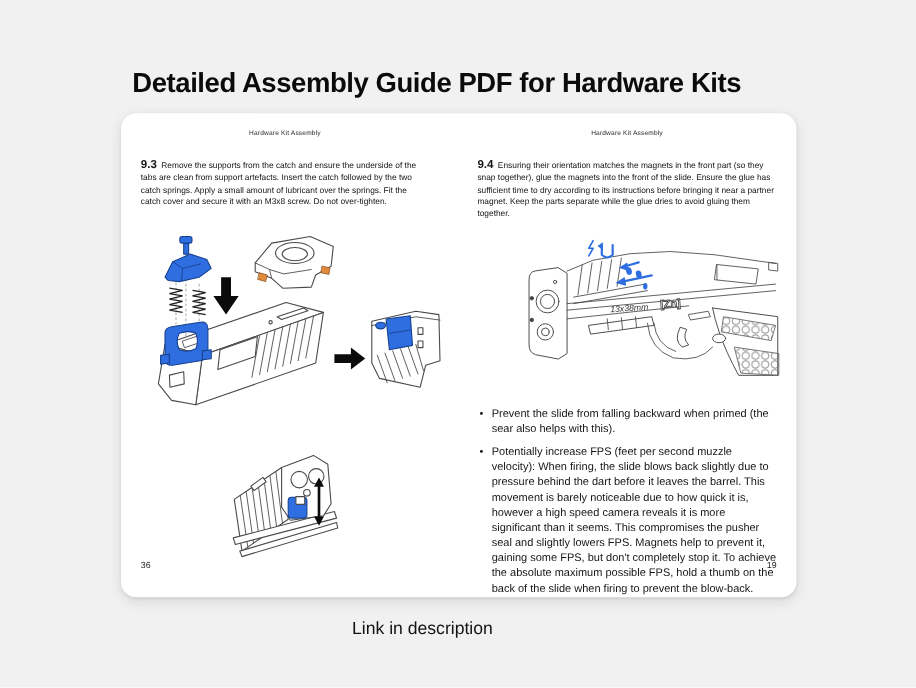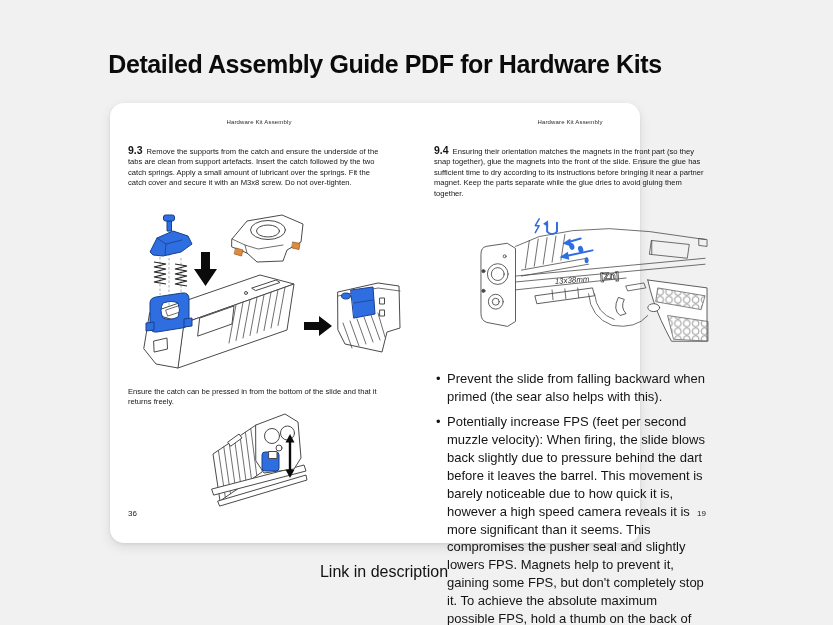--- a/index.html
+++ b/index.html
@@ -2,47 +2,47 @@
 <html><head>
 <meta charset="utf-8">
 <style>
   html,body{margin:0;padding:0;}
   body{
     width:833px;height:625px;position:relative;overflow:hidden;
     background:#f1f1f2;
     font-family:"Liberation Sans",sans-serif;
   }
   .title{
-    position:absolute;top:46px;left:0;width:762px;margin:4px;
+    position:absolute;top:46px;left:0;width:762px;margin:16px;
     text-align:center;font-size:25px;font-weight:700;color:#0b0b0b;
     letter-spacing:-0.4px;
   }
   .card{
-    position:absolute;left:110px;top:103px;width:530px;height:440px;
+    position:absolute;left:110px;top:103px;width:614px;height:440px;
     background:#ffffff;border-radius:14px;
     box-shadow:0 4px 12px rgba(0,0,0,0.10),0 1px 3px rgba(0,0,0,0.07);
   }
   .page{position:absolute;top:0;height:100%;}
   .page-left{left:18px;width:262px;}
   .page-right{left:324px;width:272px;}
   .page-header{
     position:absolute;top:16px;left:0;width:100%;text-align:center;
     font-size:6px;color:#2a2a2a;letter-spacing:0.15px;
   }
   .body-text{font-size:7.6px;line-height:1.38;color:#151515;margin:0;}
   .section-para{position:absolute;top:40px;left:0;width:100%;}
   .section-number{font-size:10.5px;font-weight:700;margin-right:4px;}
   .bold-lead{font-weight:400;}
   .check-para{position:absolute;top:284px;left:0;width:100%;}
   .note-para{position:absolute;top:242px;left:0;width:100%;}
   .note-label{color:#1d4fd8;}
   .bullet-list{position:absolute;top:267px;left:0;width:100%;margin:0;padding:0;list-style:none;}
   .bullet-list li{
     position:relative;padding-left:13px;margin-bottom:7px;
-    font-size:13px;line-height:1.38;color:#151515;
+    font-size:10px;line-height:1.38;color:#151515;
   }
   .bullet-list li::before{content:"\2022";position:absolute;left:2px;top:0;}
   .page-number{position:absolute;font-size:8px;color:#222;}
   .pn-left{left:0;top:406px;}
   .pn-right{right:0;top:406px;text-align:right;}
   .footer{
     position:absolute;top:563px;left:0;width:768px;text-align:center;
     font-size:16px;color:#121212;
   }
   .figure{position:absolute;}
@@ -128,21 +128,20 @@
         <path class="thin" d="M202,85 L242,77 L264,80"></path>
         <path class="bluepart" d="M215,79 L237,76 L239,103 L218,107 Z"></path>
         <path class="thin" style="stroke:#17418f" d="M218,92 L237,89"></path>
         <ellipse class="bluepart" cx="210" cy="85" rx="4.5" ry="3"></ellipse>
         <rect x="244" y="87" width="4.5" height="6"></rect>
         <rect x="244" y="99" width="4.5" height="6"></rect>
         <path class="thin" d="M207,112 L216,137 M214,110 L223,135 M221,108 L230,133 M228,106 L237,131 M235,104 L244,129 M242,102 L249,126"></path>
       </g>
     </svg>
 
-    <p class="body-text check-para">Ensure the catch can be pressed in from the bottom of the slide and that it returns freely.</p>
 
     <svg class="figure" style="left:70px;top:306px;" width="135" height="112" viewBox="0 0 135 112">
       <g class="lineart">
         <path d="M58,16 L15,45 L22,92 L64,63 Z"></path>
         <path class="thin" d="M20.4,41.4 L27.3,88.4 M25.8,37.8 L32.5,84.8 M31.2,34.2 L37.8,81.2 M36.6,30.6 L43,77.6 M42,27 L48.3,74 M47.4,23.4 L53.5,70.4 M52.8,19.8 L58.8,66.8"></path>
         <path d="M30,33 l11,-8 l3,4 l-11,8 Z"></path>
         <path d="M14,80 L106,56 L108,62 L16,86 Z"></path>
         <path d="M20,92 L108,66 L109,71 L22,97 Z"></path>
         <path d="M58,16 L87,5 L100,13 L103,49 L96,60 L66,64 L58,52 Z"></path>
         <circle cx="74" cy="27" r="7.5"></circle>

